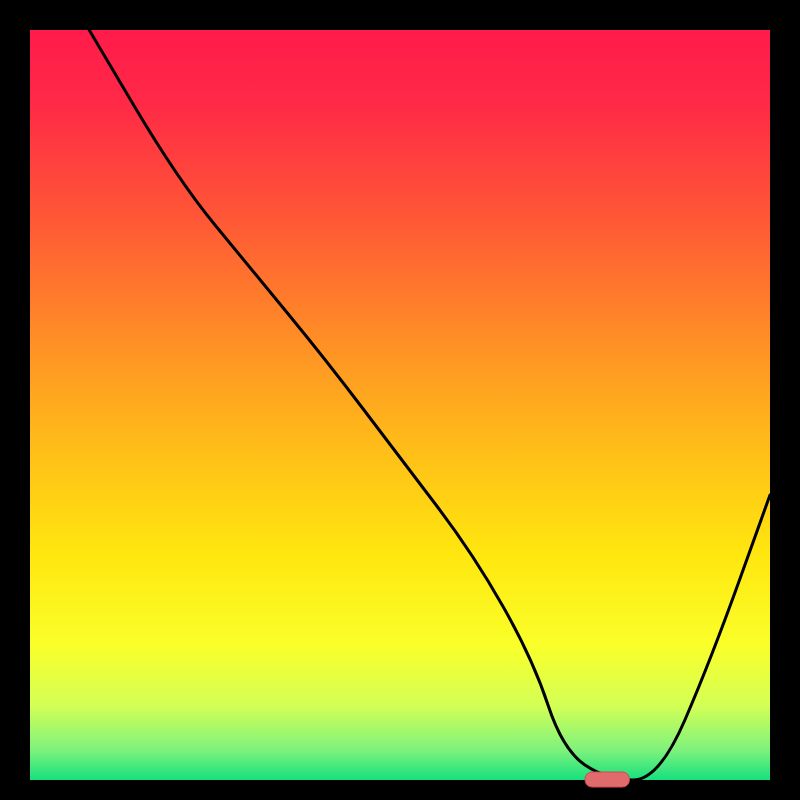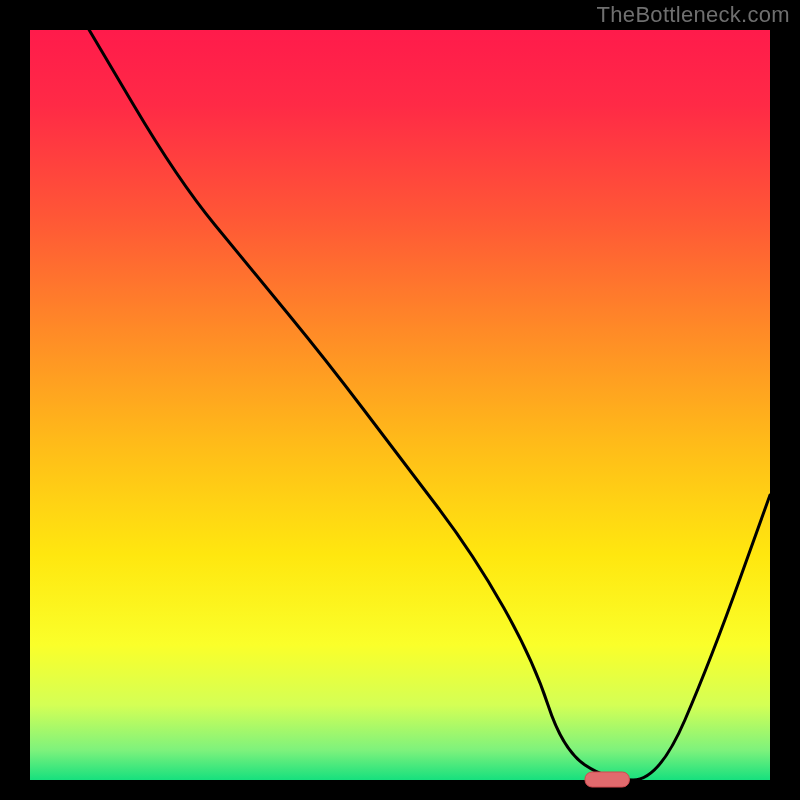--- a/index.html
+++ b/index.html
@@ -28,21 +28,20 @@
     user-select: none;
   }
   svg {
     display: block;
   }
 </style>
 </head>
 <body>
 
 <div class="stage">
-  <div class="watermark">TheBottleneck.com</div>
 
   <svg id="chart-svg" width="800" height="800" viewBox="0 0 800 800">
     <defs>
       <linearGradient id="bg-grad" x1="0" y1="0" x2="0" y2="1">
           <stop offset="0%" stop-color="#ff1b4b"></stop>
           <stop offset="10%" stop-color="#ff2a46"></stop>
           <stop offset="25%" stop-color="#ff5736"></stop>
           <stop offset="40%" stop-color="#ff8a27"></stop>
           <stop offset="55.00000000000001%" stop-color="#ffbb19"></stop>
           <stop offset="70%" stop-color="#ffe70f"></stop>

